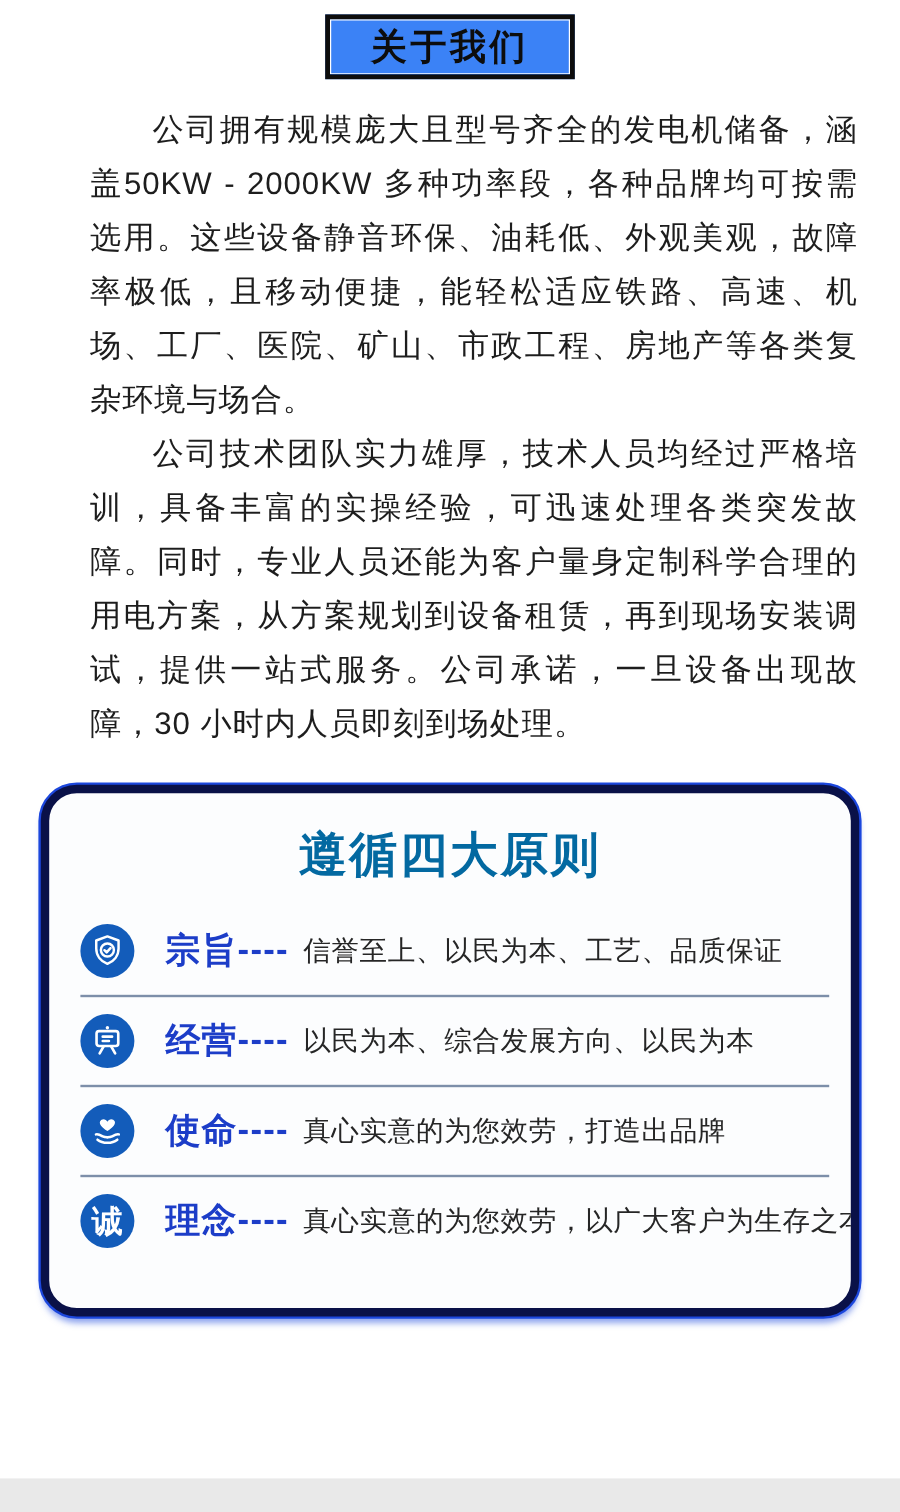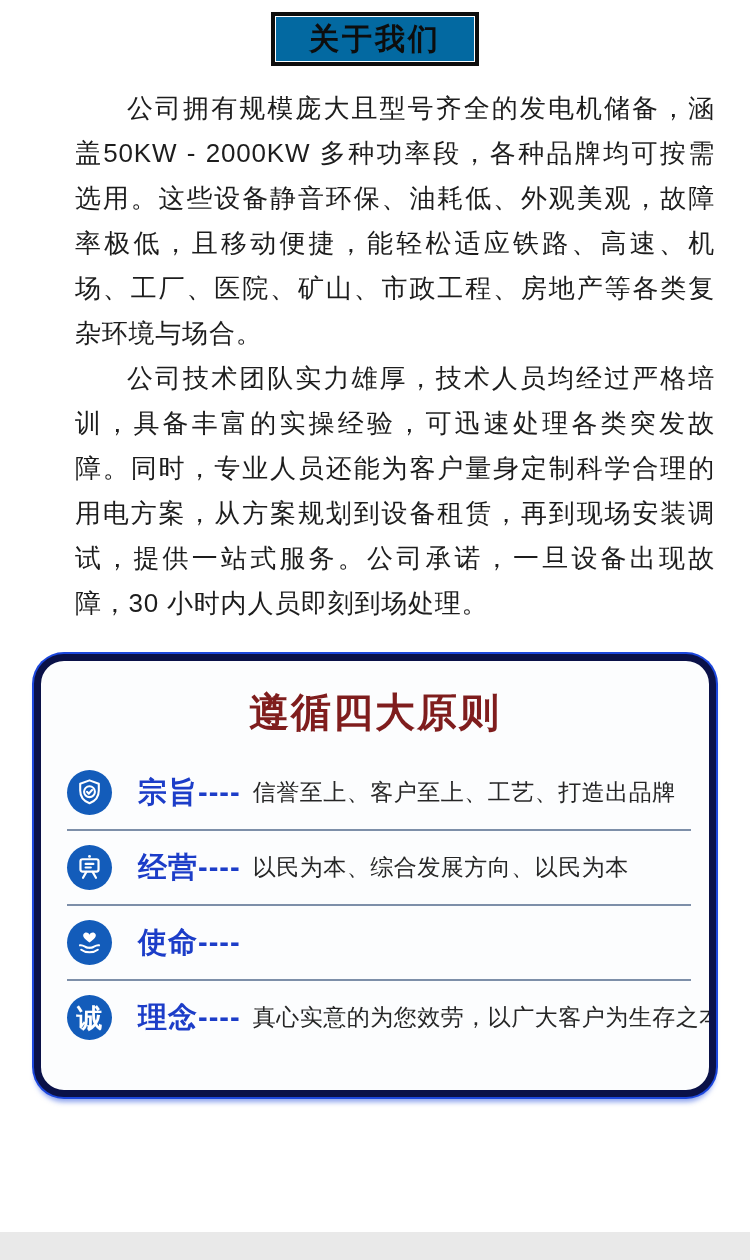--- a/index.html
+++ b/index.html
@@ -8,21 +8,21 @@
     background:#ffffff;
     font-family:"Liberation Sans","DejaVu Sans",sans-serif;
   }
   .gray-strip{
     position:absolute;left:0;top:1232px;width:750px;height:28px;
     background:#e9e9e9;z-index:0;
   }
   
   .title-box{
     width:200px;height:46px;margin:12px auto 0;
-    border:4px solid #0d0d0d;background:#0369a1;
+    border:4px solid #0d0d0d;background:#3b82f6;
     display:flex;align-items:center;justify-content:center;
     box-shadow:inset 0 0 0 1px #fff;
   }
   .title-box span{
     font-size:30px;font-weight:700;color:#0d0d0d;letter-spacing:3px;
   }
   
   .content{padding:20px 35px 0;position:relative;z-index:1;margin-left:40px;}
   .content p{
     margin:0;text-indent:2em;
@@ -33,21 +33,21 @@
   .panel{
     position:relative;z-index:1;
     margin:28px 34px 0;
     border:7px solid #0a1148;border-radius:30px;
     background:#fcfdfe;
     box-shadow:0 0 0 2px #1c47dd, 0 6px 5px -1px rgba(28,71,221,.5);
     padding:14px 0 36px;
   }
   .panel-title{
     text-align:center;font-size:40px;font-weight:700;
-    color:#7f1d1d;margin:10px 0 16px;letter-spacing:2px;
+    color:#0369a1;margin:10px 0 16px;letter-spacing:2px;
   }
   .prow{
     display:flex;align-items:center;height:73px;
     padding:0 18px 0 26px;overflow:hidden;white-space:nowrap;
   }
   .icon-circle{
     width:45px;height:45px;border-radius:50%;
     background:#135cba;flex:0 0 45px;
     display:flex;align-items:center;justify-content:center;
   }
@@ -88,21 +88,21 @@
   <div class="prow">
     <div class="icon-circle">
       <svg viewBox="0 0 24 24" fill="none" stroke="#ffffff" stroke-width="1.6" stroke-linecap="round" stroke-linejoin="round">
         <path d="M12 2.6l7.2 2.6v5.2c0 4.6-3 8.3-7.2 9.9-4.2-1.6-7.2-5.3-7.2-9.9V5.2z"></path>
         <circle cx="12" cy="11.4" r="4.2"></circle>
         <path d="M10.1 11.5l1.4 1.4 2.5-2.8"></path>
       </svg>
     </div>
     <span class="prow-label">宗旨</span>
       <span class="prow-dashes">----</span>
-    <span class="prow-desc">信誉至上、客户至上、工艺、打造出品牌</span>
+    <span class="prow-desc">信誉至上、以民为本、工艺、品质保证</span>
   </div>
   <hr class="sep">
 
   <div class="prow">
     <div class="icon-circle">
       <svg viewBox="0 0 24 24" fill="none" stroke="#ffffff" stroke-width="1.7" stroke-linecap="round" stroke-linejoin="round">
         <circle cx="12" cy="3.4" r="1.1" fill="#ffffff" stroke="none"></circle>
         <rect x="5" y="5.6" width="14" height="9.6" rx="1.6"></rect>
         <path d="M9 9.2h6"></path>
         <path d="M9 12h4"></path>
@@ -120,20 +120,21 @@
     <div class="icon-circle">
       <svg viewBox="0 0 24 24" fill="none" stroke="#ffffff" stroke-width="1.6" stroke-linecap="round" stroke-linejoin="round">
         <path d="M12 6c.9-2 3.7-2.3 4.7-.3.8 1.7-.9 3.9-4.7 6.3-3.8-2.4-5.5-4.6-4.7-6.3 1-2 3.8-1.7 4.7.3z" fill="#ffffff" stroke="none"></path>
         <path d="M4.6 14.2c1.7-.4 3 .5 4.4 1.3 1 .6 2 .6 3 .6"></path>
         <path d="M19.4 14.2c-1.7-.4-3 .5-4.4 1.3-1 .6-2 .6-3 .6"></path>
         <path d="M5.6 17.6c2 1.6 4.2 2 6.4 2s4.4-.4 6.4-2"></path>
       </svg>
     </div>
     <span class="prow-label">使命</span>
       <span class="prow-dashes">----</span>
+    <span class="prow-desc">真心实意的为您效劳，打造出品牌</span>
   </div>
   <hr class="sep">
 
   <div class="prow">
     <div class="icon-circle">
       <span class="icon-char">诚</span>
     </div>
     <span class="prow-label">理念</span>
       <span class="prow-dashes">----</span>
     <span class="prow-desc">真心实意的为您效劳，以广大客户为生存之本</span>

